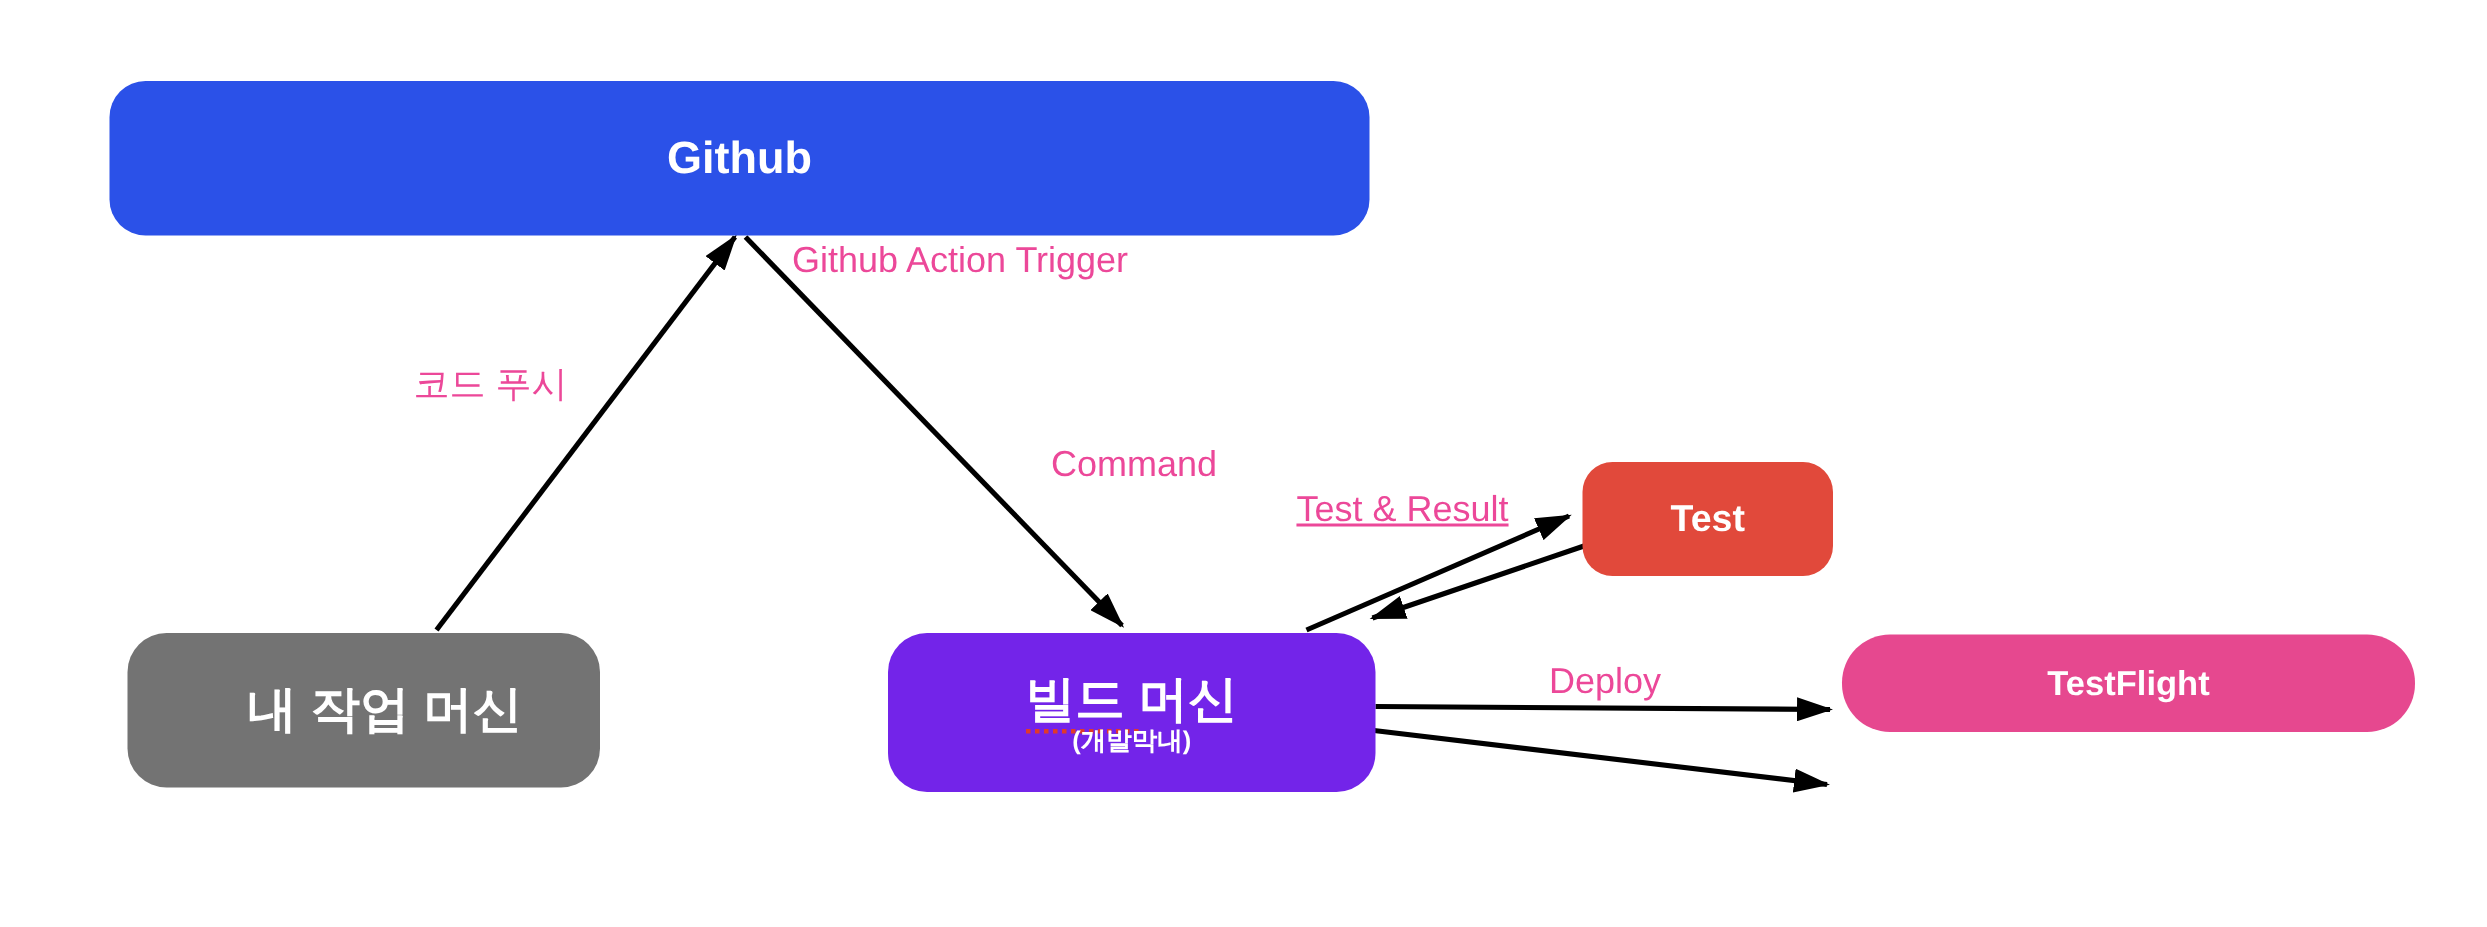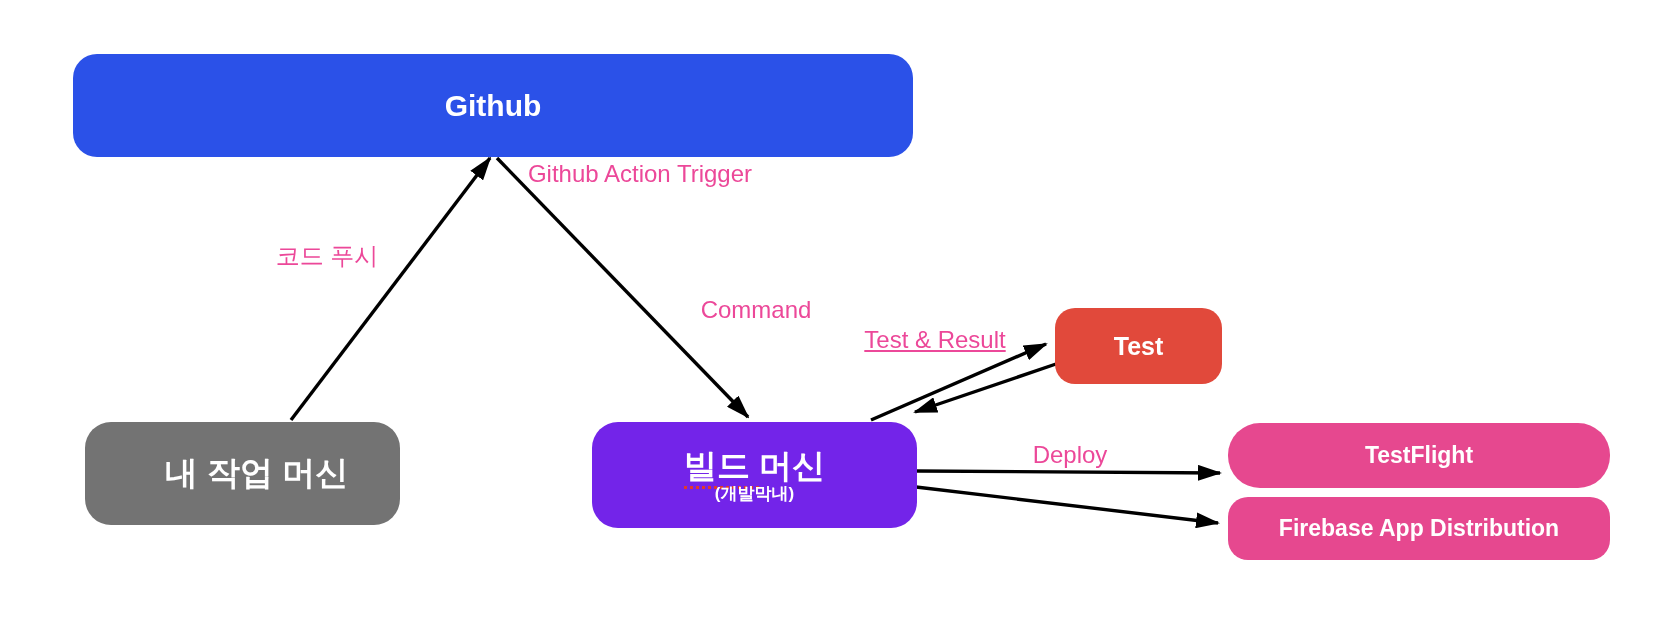--- a/index.html
+++ b/index.html
@@ -71,23 +71,20 @@
   </div>
 
   <div class="node node-test">
     <span>Test</span>
   </div>
 
   <div class="node node-testflight">
     <span>TestFlight</span>
   </div>
 
-  <div class="node node-firebase">
-    <span>Firebase App Distribution</span>
-  </div>
 
   <div class="edge-label lbl-code-push">코드 푸시</div>
   <div class="edge-label lbl-gat">Github Action Trigger</div>
   <div class="edge-label lbl-command">Command</div>
   <div class="edge-label lbl-test-result">Test &amp; Result</div>
   <div class="edge-label lbl-deploy">Deploy</div>
 
 </div>
 
 </body></html>

